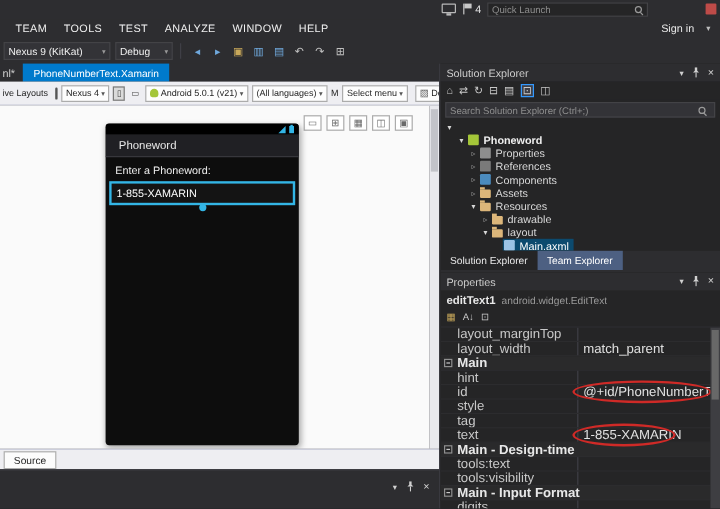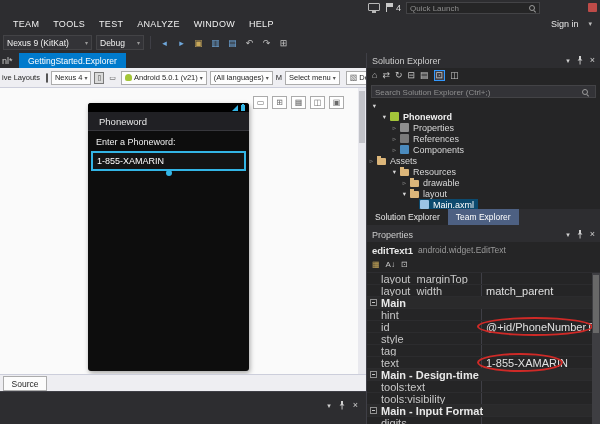--- a/index.html
+++ b/index.html
@@ -191,21 +191,21 @@
         <div class="tb-icon" style="color: rgb(111, 168, 220);">▥</div>
         <div class="tb-icon" style="color: rgb(111, 168, 220);">▤</div>
         <div class="tb-icon" style="color: rgb(192, 192, 192);">↶</div>
         <div class="tb-icon" style="color: rgb(192, 192, 192);">↷</div>
         <div class="tb-icon" style="color: rgb(192, 192, 192);">⊞</div>
       </div>
   </div>
 
   <div class="tabstrip">
     <div class="partial-tab">nl*</div>
-    <div class="doc-tab-active" style="background: rgb(0, 122, 204);">GettingStarted.Explorer</div>
+    <div class="doc-tab-active" style="background: rgb(0, 122, 204);">PhoneNumberText.Xamarin</div>
   </div>
 
   <div class="dtoolbar">
     <span class="dlabel">ive Layouts</span>
     <span class="dsep"></span>
     <span class="device-glyph"></span>
     <span class="lightcombo">
       <span>Nexus 4</span>
         <span class="lchev">▾</span>
     </span>
@@ -327,21 +327,21 @@
               <span class="tree-label">References</span>
             </span>
           </div>
           <div class="tree-row" style="padding-left: 23px;">
             <span class="expander">▹</span>
             <span class="tree-inner">
               <span class="ti ti-components"></span>
               <span class="tree-label">Components</span>
             </span>
           </div>
-          <div class="tree-row" style="">
+          <div class="tree-row" style="padding-left: 23px;">
             <span class="expander">▹</span>
             <span class="tree-inner">
               <span class="ti ti-folder"></span>
               <span class="tree-label">Assets</span>
             </span>
           </div>
           <div class="tree-row" style="padding-left: 23px;">
             <span class="expander exp">▾</span>
             <span class="tree-inner">
               <span class="ti ti-folder"></span>

